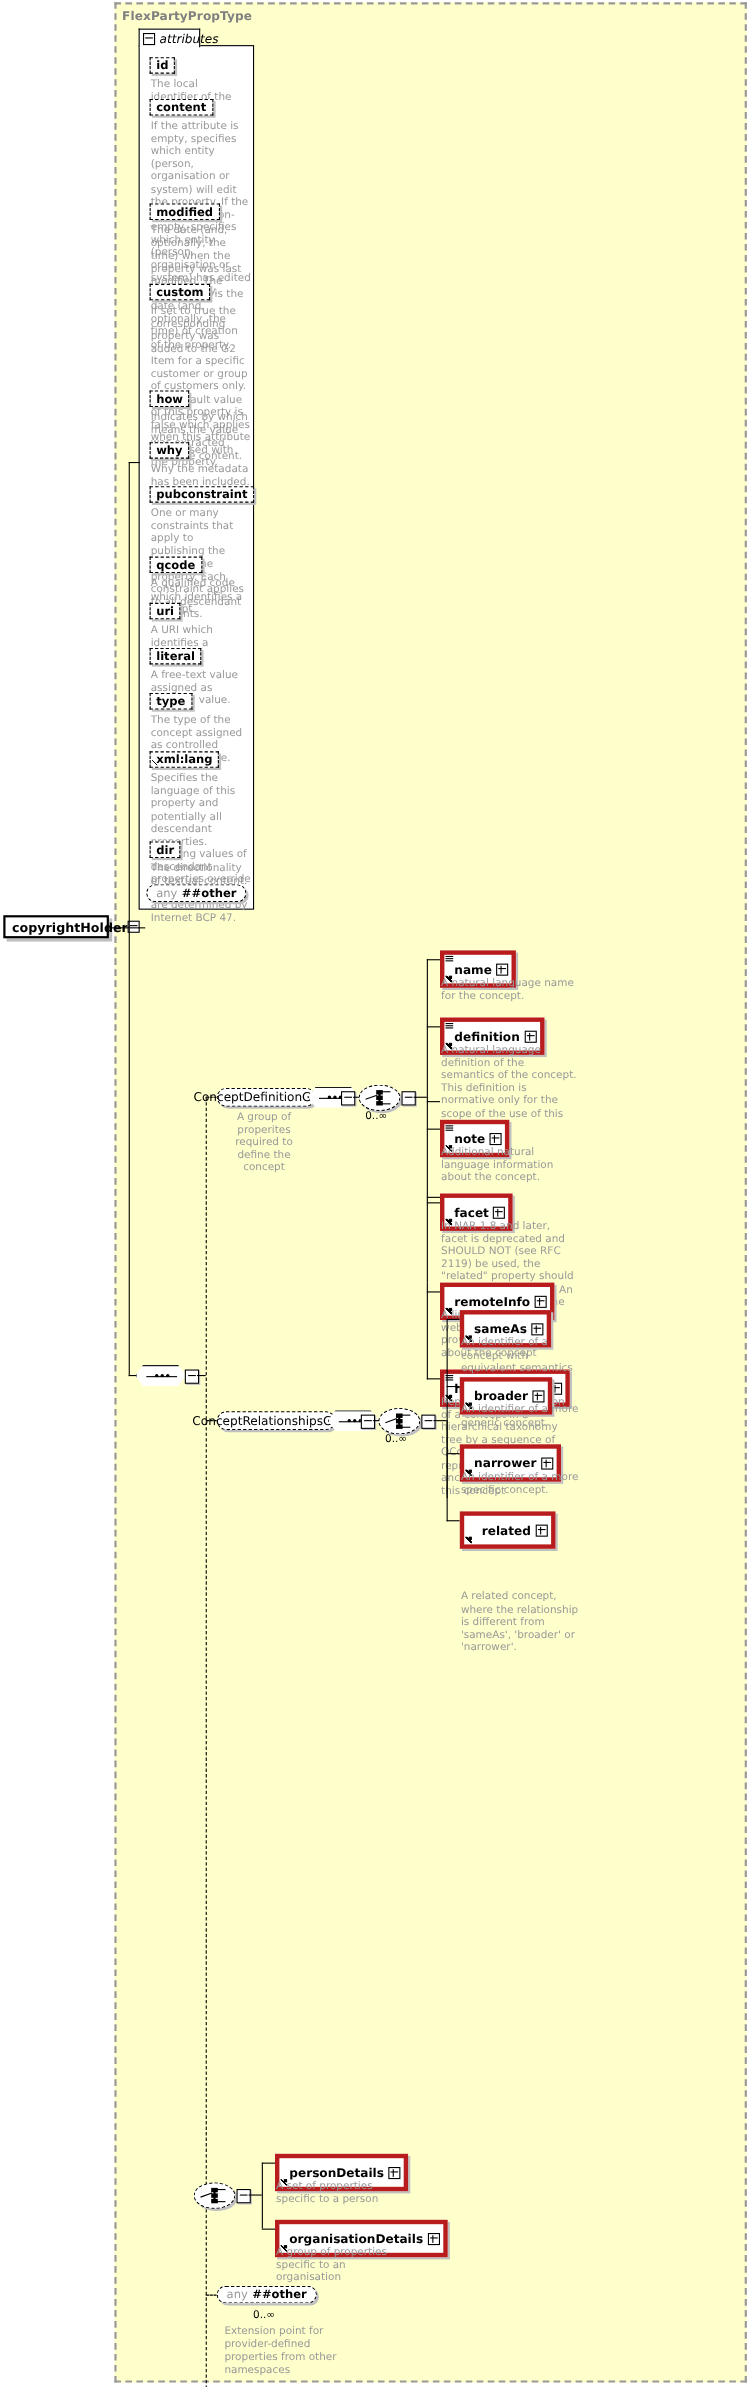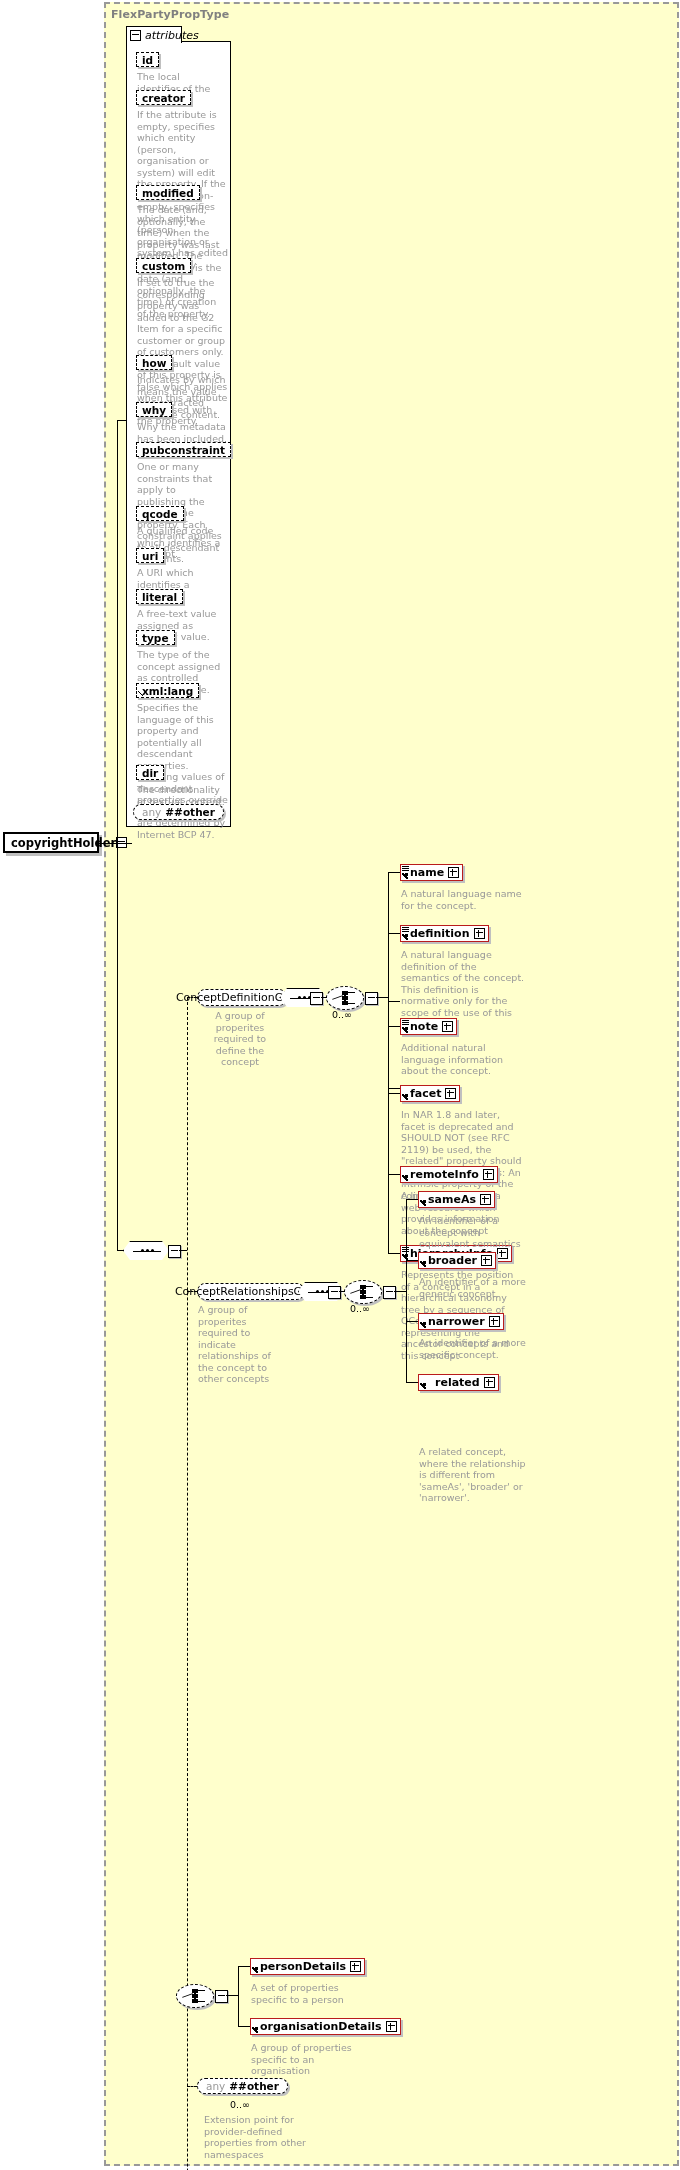--- a/index.html
+++ b/index.html
@@ -89,23 +89,23 @@
     position:absolute;
     color:#999999;
     font-size:9.5px;
     line-height:11.5px;
     white-space:normal;
   }
 
   
   .el-box{
     position:absolute;
-    border:1px solid #b91c1c;
+    border:4px solid #b91c1c;
     background:#fff;
-    height:17px;
+    height:34px;
     box-sizing:border-box;
     display:flex;align-items:center;
     font-weight:bold;font-size:11px;
     padding:0 3px 0 9px;
     white-space:nowrap;
     box-shadow:2px 2px 0 #c0c0c0;
   }
   .el-box .lbl{margin-right:4px;}
   .el-box .seq-mark{
     position:absolute;left:1px;top:1px;width:7px;height:5px;
@@ -232,21 +232,21 @@
     <span class="minus-sq"></span>
     <span>attributes</span>
   </div>
 
   <div class="attr-box" style="left:136px;top:52px;">
     <span>id</span>
   </div>
   <div class="doc" style="left:137px;top:71px;width:88px;">The local identifier of the property.</div>
 
   <div class="attr-box" style="left:136px;top:90px;">
-    <span>creator</span>
+    <span>content</span>
   </div>
   <div class="doc" style="left:137px;top:109px;width:91px;">If the attribute is empty, specifies which entity (person, organisation or system) will edit the property. If the attribute is non-empty, specifies which entity (person, organisation or system) has edited the property.</div>
 
   <div class="attr-box" style="left:136px;top:185px;">
     <span>modified</span>
   </div>
   <div class="doc" style="left:137px;top:204px;width:91px;">The date (and, optionally, the time) when the property was last modified. The initial value is the date (and, optionally, the time) of creation of the property.</div>
 
   <div class="attr-box" style="left:136px;top:258px;">
     <span>custom</span>
@@ -425,21 +425,20 @@
     <span class="plus-sq"></span>
   </div>
   <div class="ln h" style="left:388px;top:1253px;width:12px;"></div>
   <div class="ln v" style="left:388px;top:1166px;height:88px;"></div>
   <div class="doc" style="left:401px;top:1269px;width:122px;">Represents the position of a concept in a hierarchical taxonomy tree by a sequence of QCode tokens representing the ancestor concepts and this concept</div>
 
   <div class="dln" style="left:187px;top:1291px;width:10px;"></div>
   <div class="grp-box" style="left:197px;top:1283px;width:108px;">
     <span>ConceptRelationshipsGroup</span>
   </div>
-  <div class="doc" style="left:198px;top:1304px;width:88px;">A group of properites required to indicate relationships of the concept to other concepts</div>
   <div class="tg" style="left:306px;top:1286px;"></div>
 
   <div class="ln h" style="left:317px;top:1291px;width:8px;"></div>
   <div class="seq-node" style="left:298px;top:1282px;">
     <i></i>
       <b></b>
       <b></b>
       <b></b>
   </div>
   <div class="tg" style="left:328px;top:1286px;"></div>

